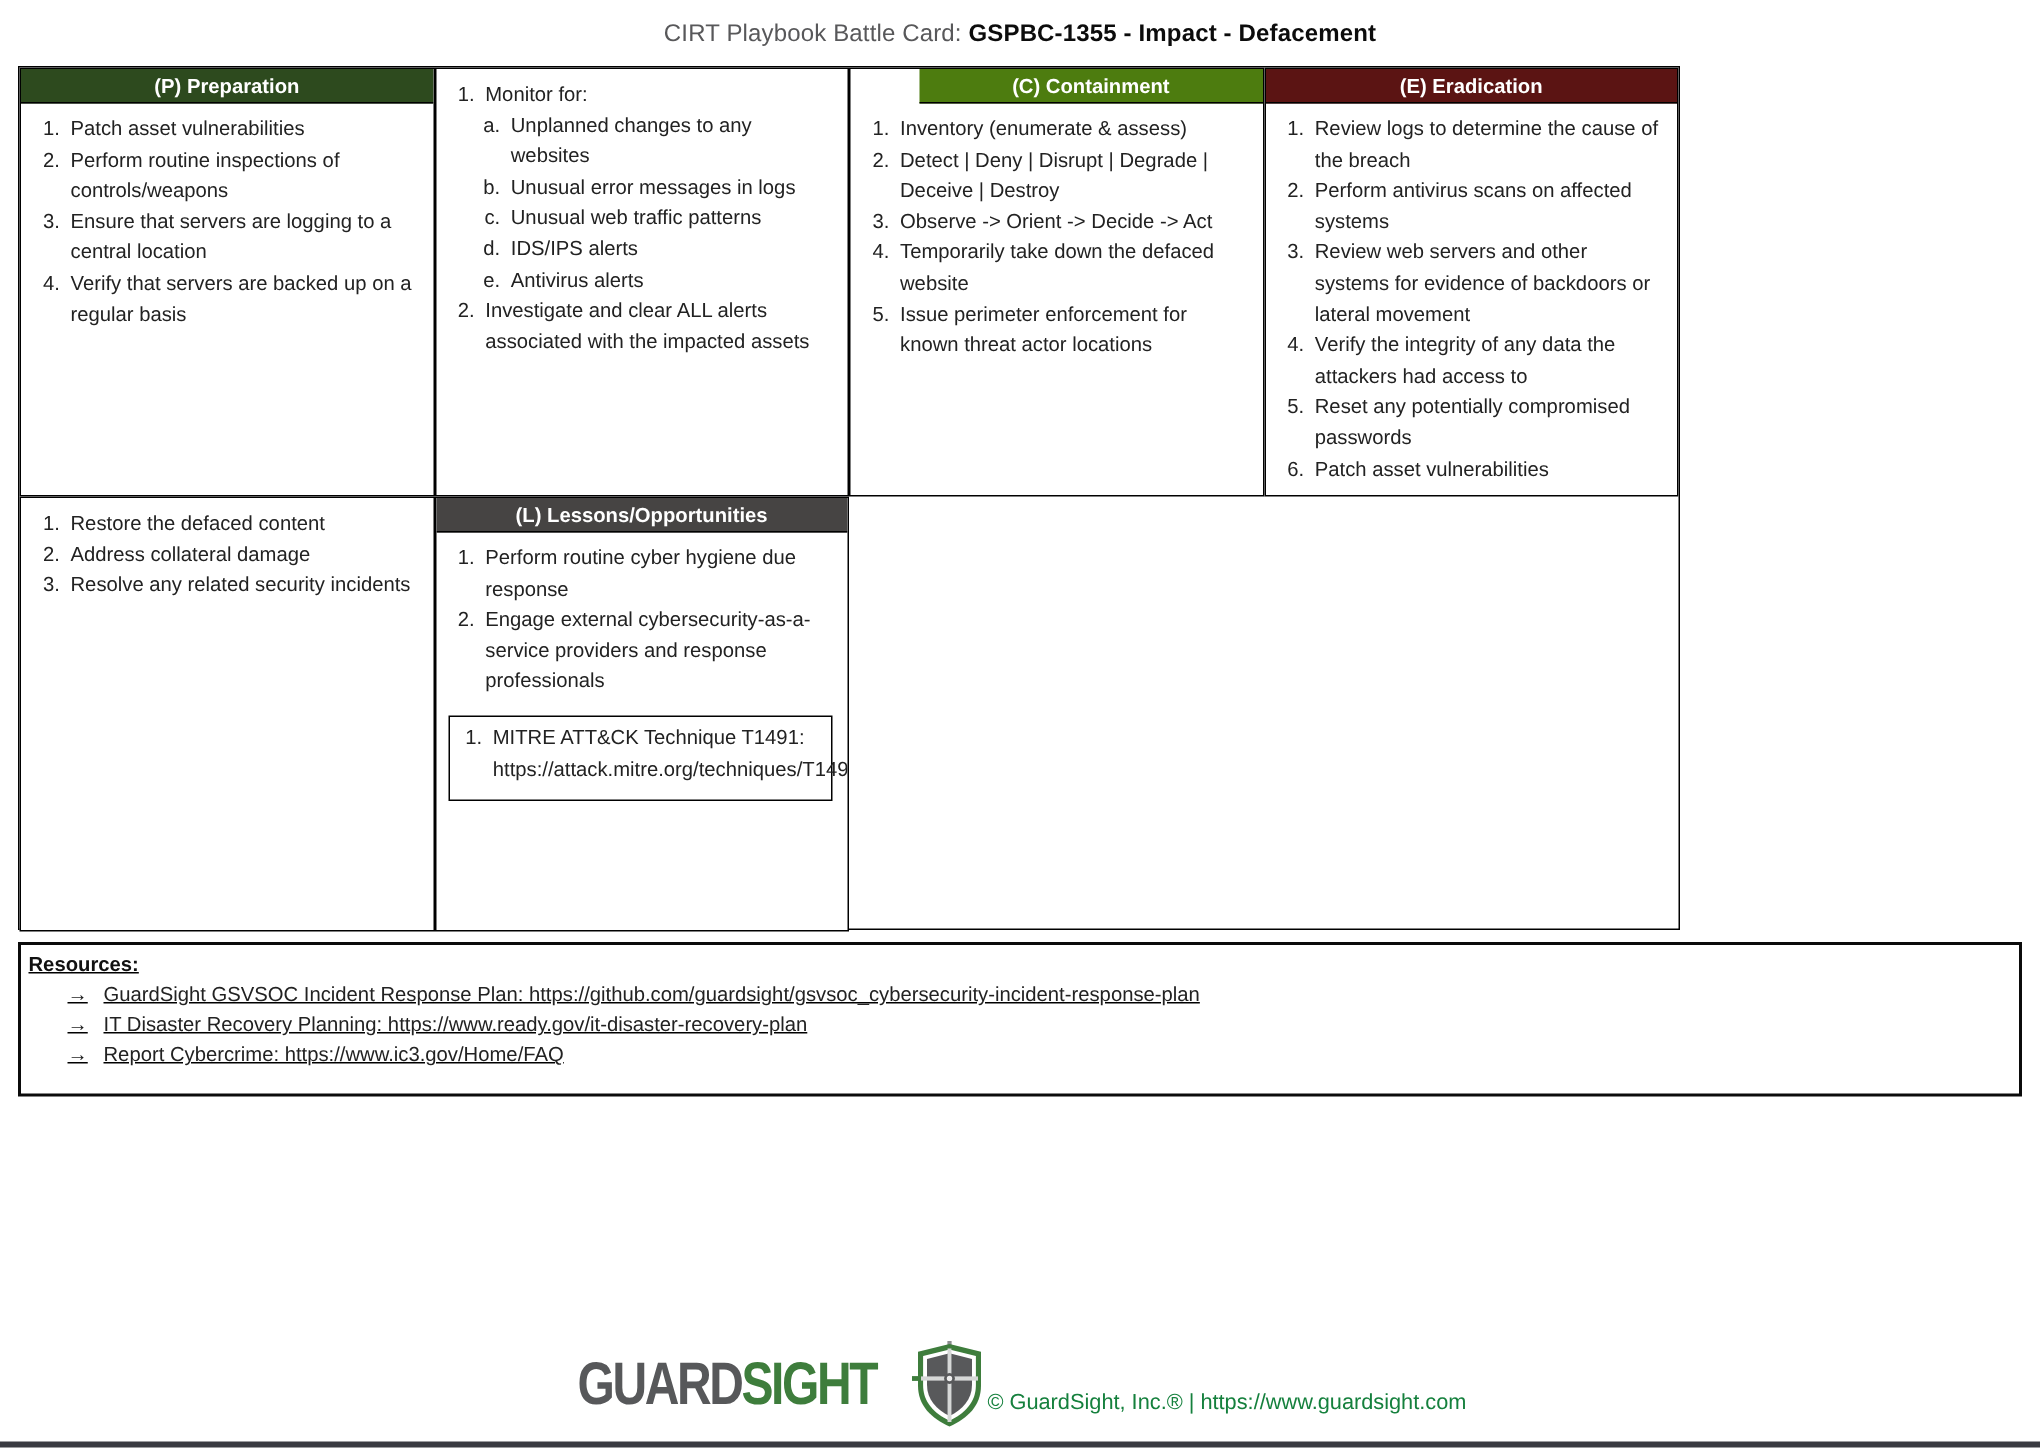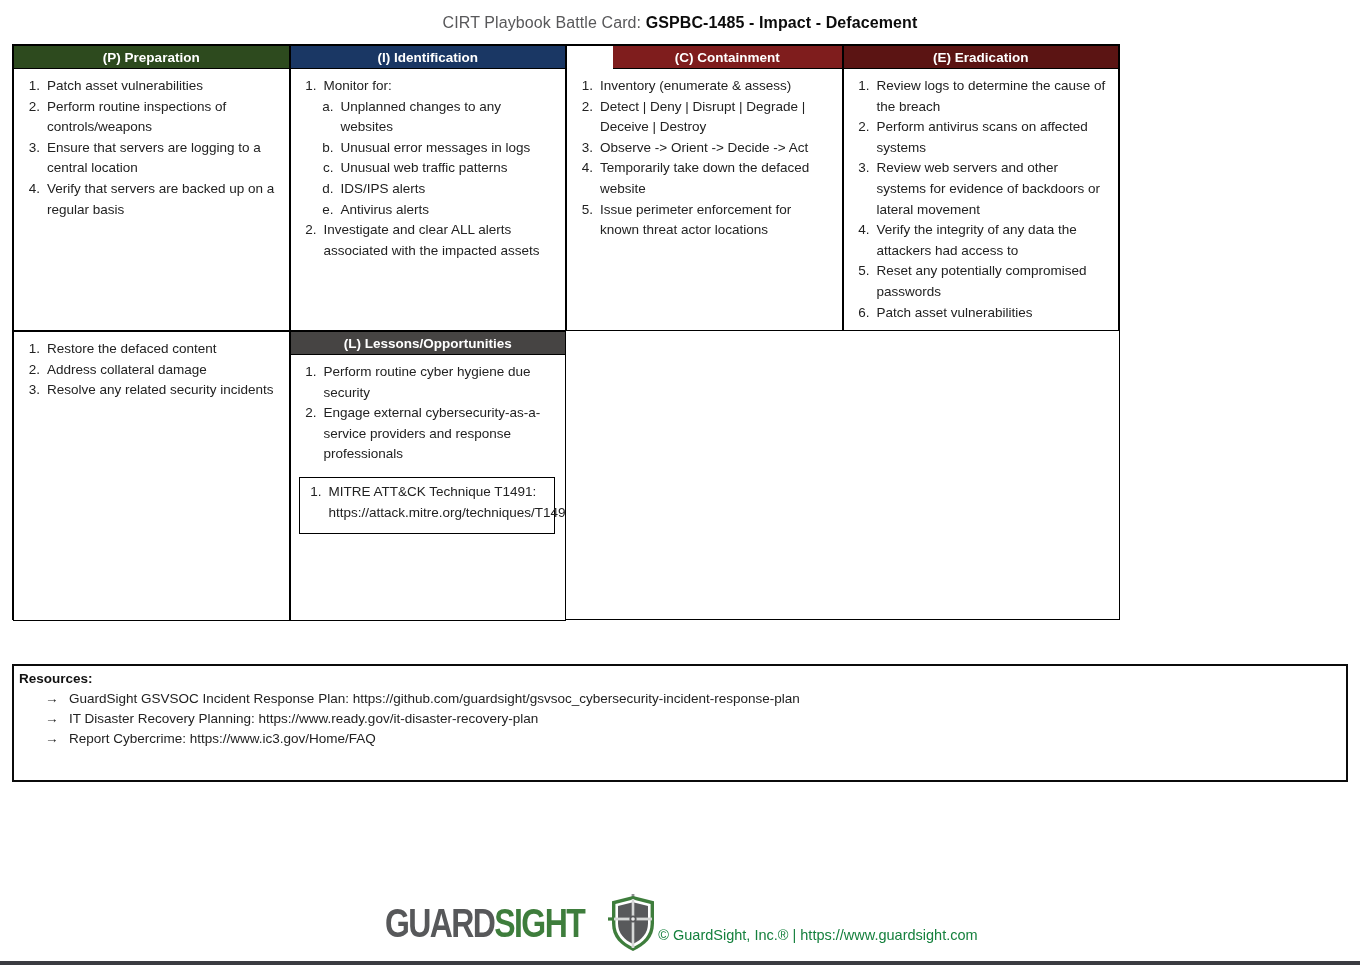--- a/index.html
+++ b/index.html
@@ -64,24 +64,25 @@
   }
   .refhead {
     font-weight: bold;
     color: #111;
     line-height: 20.6px;
     padding-left: 4px;
   }
 
   .resources {
     position: absolute;
-    left: 12px; top: 664px;
-    width: 1336px; height: 118px;
+    left: 12px; top: 628px;
+    width: 1336px; height: 103px;
     border: 2px solid #0b0b0b;
     padding: 3px 8px 0 5px;
+    text-decoration: underline;
   }
   .res-head {
     font-weight: bold;
     font-size: 13.5px;
     color: #111;
     line-height: 20px;
   }
   .res-li { display: flex; line-height: 20.2px; font-size: 13.5px; color: #222; }
   .res-li .arrow { flex: 0 0 24px; margin-left: 26px; font-weight: bold; color: #1a1a1a; }
 
@@ -113,21 +114,21 @@
   .bottom-bar {
     position: absolute;
     left: 0; right: 0; bottom: 1px;
     height: 4px;
     background: #3a3b41;
   }
 </style>
 </head>
 <body>
 
-<div class="title"><span>CIRT Playbook Battle Card: </span><span class="strong">GSPBC-1485 - Impact - Defacement</span></div>
+<div class="title"><span>CIRT Playbook Battle Card: </span><span class="strong">GSPBC-1355 - Impact - Defacement</span></div>
 
 <div class="grid">
     <section class="panel">
       <div class="panel-header" style="background: rgb(45, 74, 30);">(P) Preparation</div>
       <div class="panel-body">
         <div class="li">
           <span class="mk">1.</span>
           <span class="tx">Patch asset vulnerabilities</span>
         </div>
         <div class="li">
@@ -138,21 +139,20 @@
           <span class="mk">3.</span>
           <span class="tx">Ensure that servers are logging to a central location</span>
         </div>
         <div class="li">
           <span class="mk">4.</span>
           <span class="tx">Verify that servers are backed up on a regular basis</span>
         </div>
       </div>
     </section>
     <section class="panel">
-      <div class="panel-header" style="background: rgb(26, 55, 100);">(I) Identification</div>
       <div class="panel-body">
         <div class="li">
           <span class="mk">1.</span>
           <span class="tx">Monitor for:</span>
         </div>
         <div class="li lvl1">
           <span class="mk">a.</span>
           <span class="tx">Unplanned changes to any websites</span>
         </div>
         <div class="li lvl1">
@@ -171,21 +171,21 @@
           <span class="mk">e.</span>
           <span class="tx">Antivirus alerts</span>
         </div>
         <div class="li">
           <span class="mk">2.</span>
           <span class="tx">Investigate and clear ALL alerts associated with the impacted assets</span>
         </div>
       </div>
     </section>
     <section class="panel">
-      <div class="panel-header" style="background: #7f1d1d; margin-left: 46px;">(C) Containment</div>
+      <div class="panel-header" style="background: #4d7c0f; margin-left: 46px;">(C) Containment</div>
       <div class="panel-body">
         <div class="li">
           <span class="mk">1.</span>
           <span class="tx">Inventory (enumerate &amp; assess)</span>
         </div>
         <div class="li">
           <span class="mk">2.</span>
           <span class="tx">Detect | Deny | Disrupt | Degrade | Deceive | Destroy</span>
         </div>
         <div class="li">
@@ -245,21 +245,21 @@
           <span class="mk">3.</span>
           <span class="tx">Resolve any related security incidents</span>
         </div>
       </div>
     </section>
     <section class="panel">
       <div class="panel-header" style="background: rgb(70, 68, 67);">(L) Lessons/Opportunities</div>
       <div class="panel-body">
         <div class="li">
           <span class="mk">1.</span>
-          <span class="tx">Perform routine cyber hygiene due security</span>
+          <span class="tx">Perform routine cyber hygiene due response</span>
         </div>
         <div class="li">
           <span class="mk">2.</span>
           <span class="tx">Engage external cybersecurity-as-a-service providers and response professionals</span>
         </div>
         <div class="refbox">
           <div class="li">
             <span class="mk">1.</span>
             <span class="tx">MITRE ATT&amp;CK Technique T1491:</span>
           </div>

